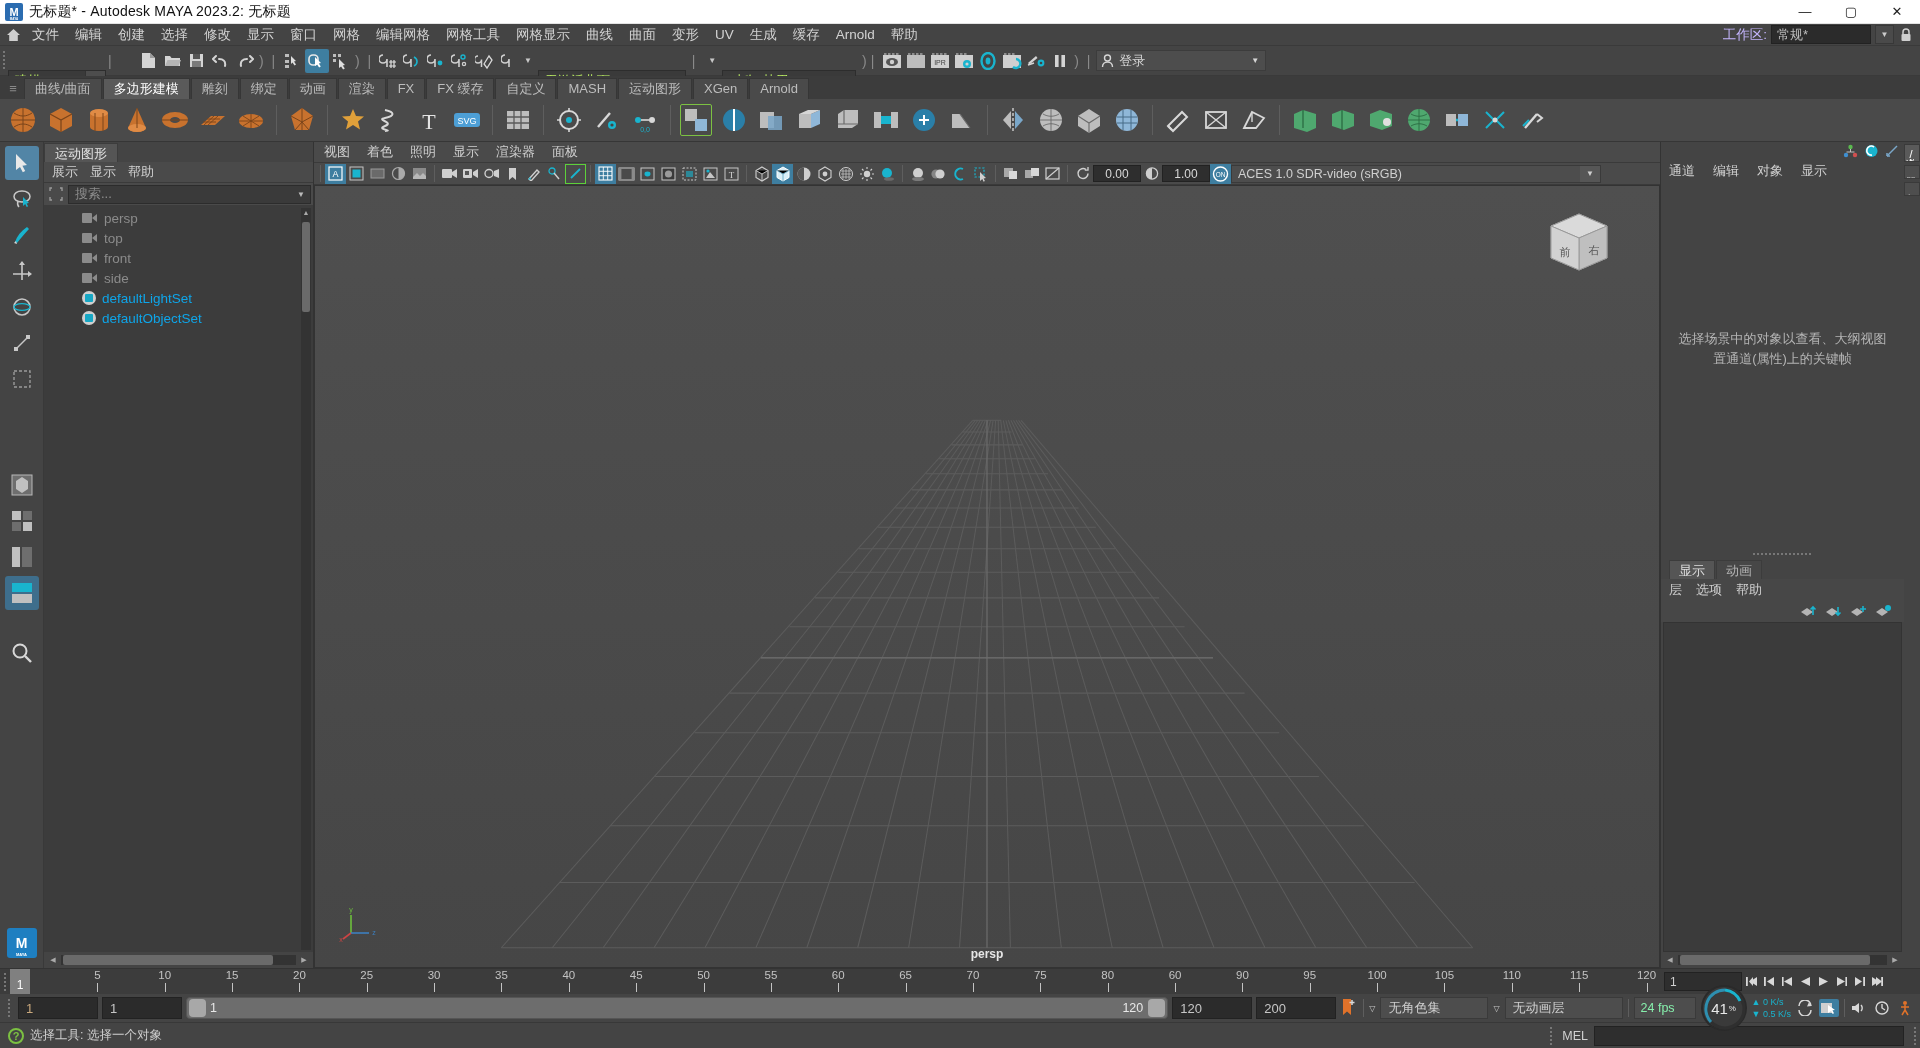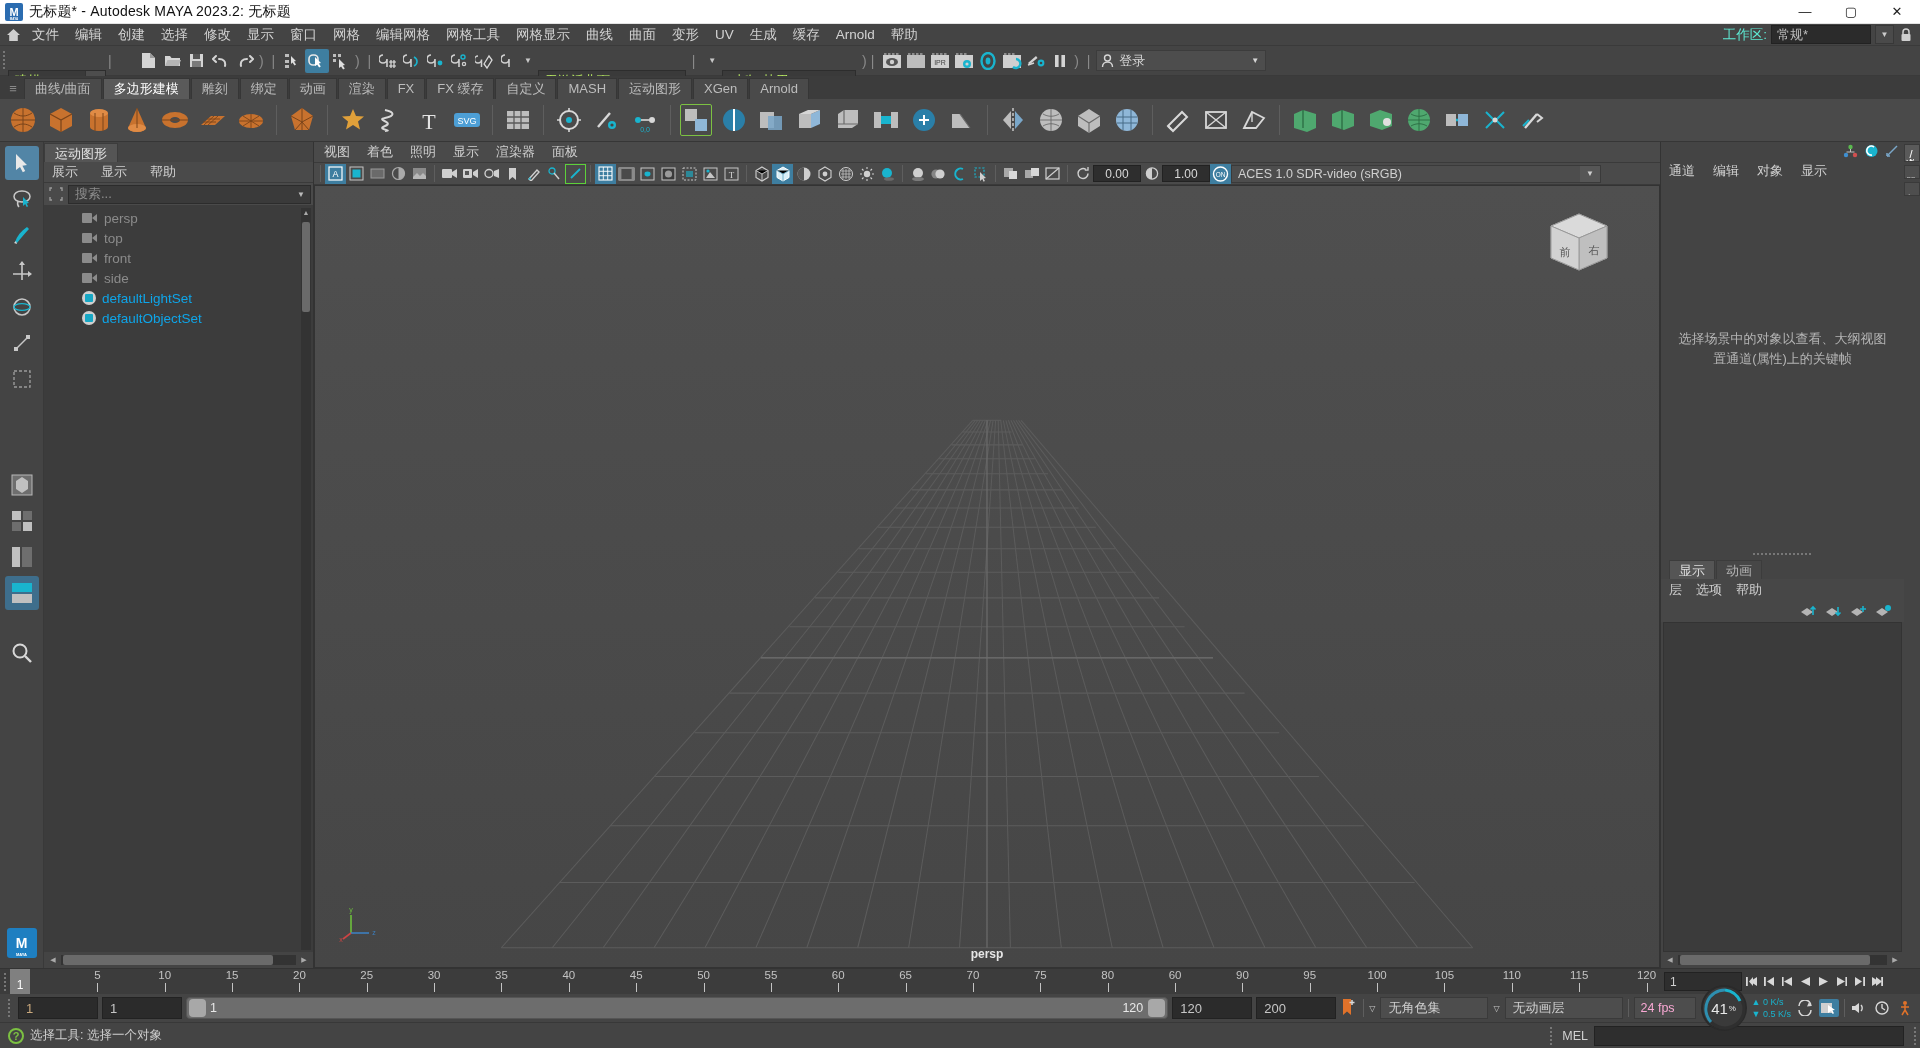--- a/index.html
+++ b/index.html
@@ -34,21 +34,21 @@
   .menubar{
     height:22px;background:#444;display:flex;align-items:center;flex:0 0 22px;
     border-bottom:1px solid #3a3a3a; padding-left:2px;
   }
   .home-icon{width:22px;height:20px;display:flex;align-items:center;justify-content:center;}
   .menu-item{
     padding:2px 8px;font-size:13.5px;color:#d2d2d2;height:20px;line-height:16px;
     white-space:nowrap;
   }
   .mb-right{margin-left:auto;display:flex;align-items:center;gap:4px;padding-right:6px;}
-  .ws-label{font-size:13.5px;color:#5eead4;}
+  .ws-label{font-size:13.5px;color:#c4b5fd;}
   .ws-combo{
     background:#2b2b2b;border:1px solid #222;width:100px;height:19px;display:flex;
     align-items:center;padding-left:5px;color:#bdbdbd;font-size:13px;
   }
   .ws-arrow{
     width:19px;height:19px;background:#4a4a4a;border:1px solid #383838;
     display:flex;align-items:center;justify-content:center;font-size:8px;color:#ccc;
   }
   .lock-ico{width:16px;height:19px;display:flex;align-items:center;justify-content:center;}
 
@@ -126,21 +126,21 @@
   
   .outliner{
     width:270px;flex:0 0 270px;background:#444;display:flex;flex-direction:column;
     border-right:1px solid #333;
   }
   .panel-tabrow{height:20px;display:flex;align-items:flex-end;background:#444;}
   .panel-tab{
     background:#555;color:#e2e2e2;font-size:13px;padding:2px 10px;height:19px;
     border:1px solid #3c3c3c;border-bottom:none;line-height:15px;
   }
-  .panel-menu{height:21px;display:flex;align-items:center;background:#4a4a4a;padding-left:8px;gap:23px;border-bottom:1px solid #3a3a3a;}
+  .panel-menu{height:21px;display:flex;align-items:center;background:#4a4a4a;padding-left:8px;gap:12px;border-bottom:1px solid #3a3a3a;}
   .panel-menu span{font-size:13px;color:#cfcfcf;}
   .outl-search{
     height:22px;display:flex;align-items:center;background:#4a4a4a;padding:0 2px;gap:2px;
   }
   .srch-ico{width:20px;height:20px;display:flex;align-items:center;justify-content:center;}
   .srch-field{
     flex:1;height:19px;background:#3a3a3a;border:1px solid #2c2c2c;display:flex;align-items:center;
     color:#8d8d8d;font-size:13px;padding-left:6px;
   }
   .srch-field .ar{margin-left:auto;width:18px;text-align:center;font-size:8px;color:#bbb;}
@@ -274,21 +274,21 @@
   .rg-slider .handle{width:17px;height:18px;background:#a8a8a8;border-radius:4px;margin-left:2px;}
   .rg-slider .handle.r{position:absolute;right:2px;}
   .rg-slider .v1{font-size:12.5px;color:#e8e8e8;margin-left:4px;}
   .rg-slider .v2{position:absolute;right:24px;font-size:12.5px;color:#e8e8e8;}
   .rg-right{display:flex;align-items:center;gap:5px;padding-right:6px;}
   .combo-sm{
     height:22px;background:#4d4d4d;border:1px solid #3a3a3a;color:#cfcfcf;font-size:13px;
     display:flex;align-items:center;padding-left:7px;
   }
   .fps-box{
-    height:22px;width:62px;background:#4d4d4d;border:1px solid #3a3a3a;color:#f9a8d4;font-size:12.5px;
+    height:22px;width:62px;background:#4d4d4d;border:1px solid #3a3a3a;color:#86efac;font-size:12.5px;
     display:flex;align-items:center;padding-left:6px;
   }
   .gauge{
     width:46px;height:46px;border-radius:50%;background:#3a3a3a;border:2px solid #2a2a2a;
     display:flex;align-items:center;justify-content:center;color:#e8e8e8;font-size:15px;
     position:relative;flex:0 0 46px;
   }
   .gauge small{font-size:8px;margin-left:1px;}
   .netstats{font-size:9px;line-height:12px;color:#dcdcdc;}
   .netstats b{color:#19b4ce;font-weight:normal;}

